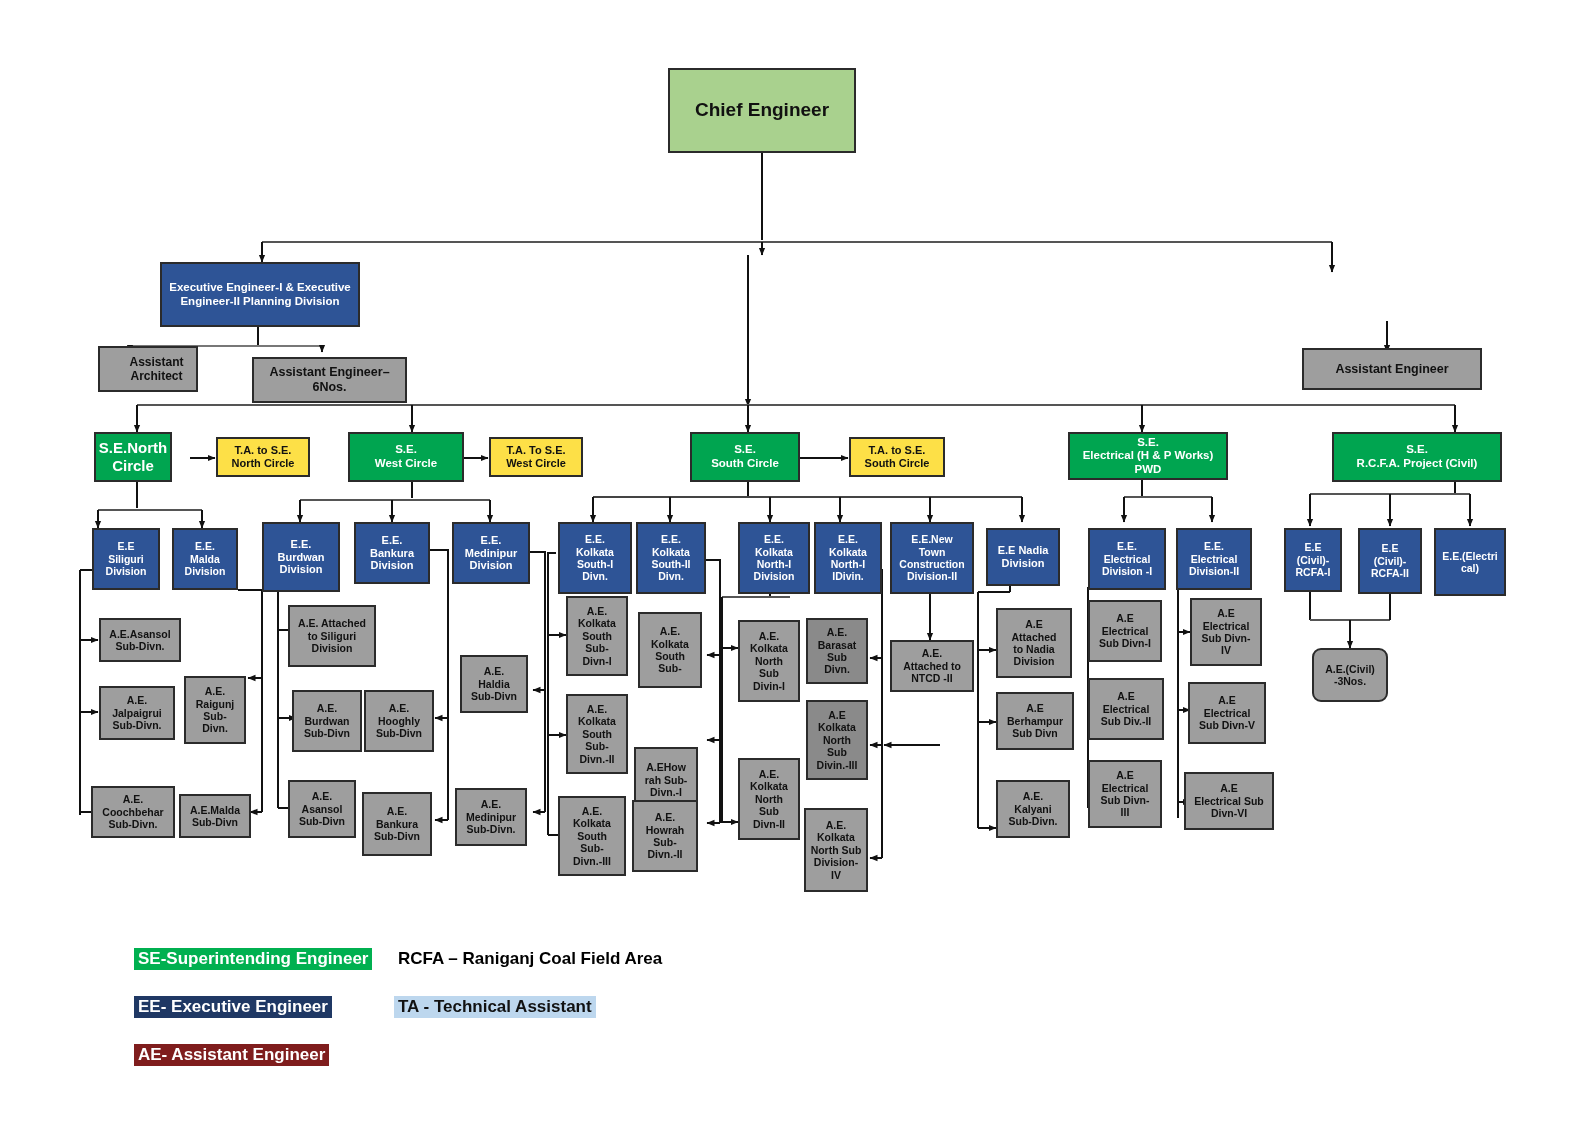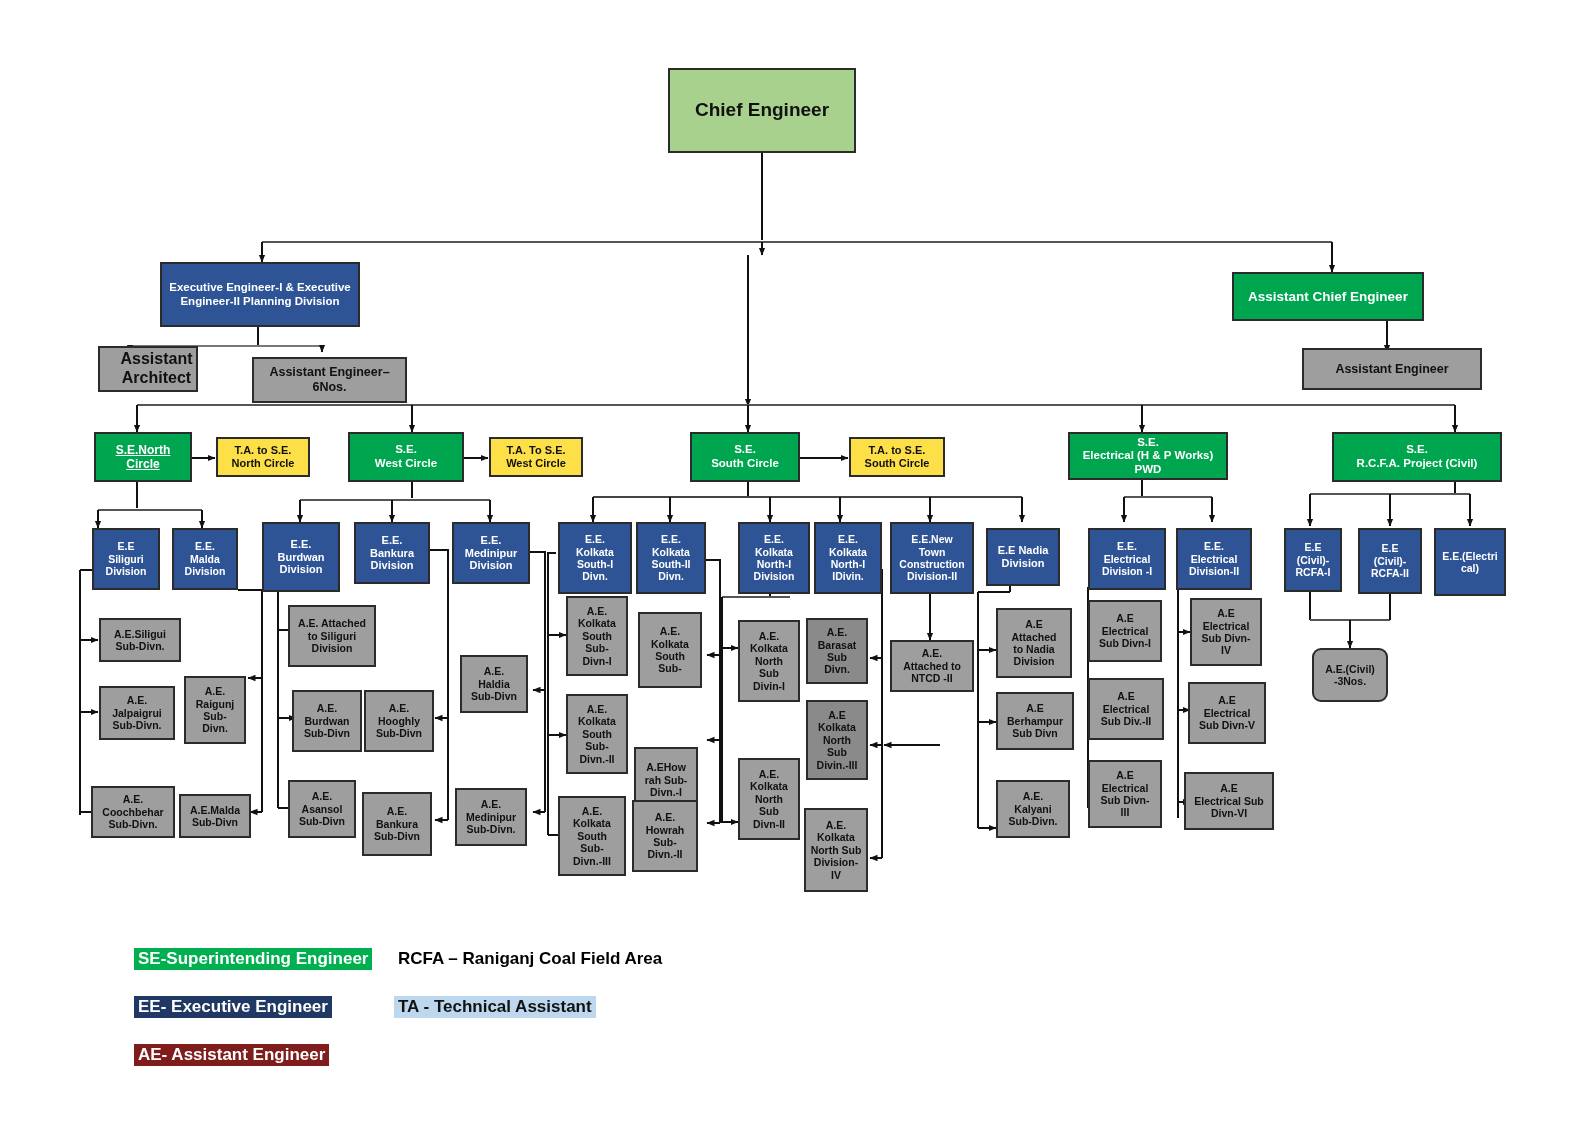--- a/index.html
+++ b/index.html
@@ -181,31 +181,30 @@
       <path d="M1390,620 L1390,592"></path>
       <path d="M1350,620 L1350,648" marker-end="url(#ah)"></path>
 
     </g>
   </svg>
 
   <div class="node green-light" style="left:668px; top:68px; width:188px; height:85px; font-size:19px;">Chief Engineer</div>
 
   <div class="node blue" style="left:160px; top:262px; width:200px; height:65px; font-size:11.5px;">Executive Engineer-I &amp; Executive Engineer-II   Planning Division</div>
 
-  <div class="node green" style="left:1232px; top:272px; width:192px; height:49px; font-size:13.5px;">Assistant Chief Engineer</div>
-
-  <div class="node grey" style="left:98px; top:346px; width:100px; height:46px; font-size:16px;padding-left:20px;">Assistant
+
+  <div class="node grey" style="left:98px; top:346px; width:100px; height:46px; font-size:12px;padding-left:20px;">Assistant
 Architect</div>
 
   <div class="node grey" style="left:252px; top:348px; width:155px; height:46px; font-size:12.5px;margin-top:9px;">Assistant Engineer–
 6Nos.</div>
 
   <div class="node grey" style="left:1302px; top:348px; width:180px; height:42px; font-size:12.5px;">Assistant Engineer</div>
 
-  <div class="node green" style="left:94px; top:432px; width:98px; height:50px; font-size:12px;text-decoration:underline;">S.E.North
+  <div class="node green" style="left:94px; top:432px; width:78px; height:50px; font-size:15px;">S.E.North
 Circle</div>
   <div class="node blue-light" style="left:216px; top:437px; width:94px; height:40px; font-size:11px;">T.A. to S.E.
 North Circle</div>
 
   <div class="node green" style="left:348px; top:432px; width:116px; height:50px; font-size:11.5px;">S.E.
 West Circle</div>
   <div class="node blue-light" style="left:489px; top:437px; width:94px; height:40px; font-size:11px;">T.A. To S.E.
 West Circle</div>
 
   <div class="node green" style="left:690px; top:432px; width:110px; height:50px; font-size:11.5px;">S.E.
@@ -269,21 +268,21 @@
 
   <div class="node blue" style="left:1284px; top:528px; width:58px; height:64px; font-size:10.5px;">E.E
 (Civil)-
 RCFA-I</div>
   <div class="node blue" style="left:1358px; top:528px; width:64px; height:66px; font-size:10.5px;">E.E
 (Civil)-
 RCFA-II</div>
   <div class="node blue" style="left:1434px; top:528px; width:72px; height:68px; font-size:10.5px;">E.E.(Electri
 cal)</div>
 
-  <div class="node grey" style="left:99px; top:618px; width:82px; height:44px; font-size:10.5px;">A.E.Siligui
+  <div class="node grey" style="left:99px; top:618px; width:82px; height:44px; font-size:10.5px;">A.E.Asansol
 Sub-Divn.</div>
   <div class="node grey" style="left:99px; top:686px; width:76px; height:54px; font-size:10.5px;">A.E.
 Jalpaigrui
 Sub-Divn.</div>
   <div class="node grey" style="left:184px; top:676px; width:62px; height:68px; font-size:10.5px;">A.E.
 Raigunj
 Sub-
 Divn.</div>
   <div class="node grey" style="left:91px; top:786px; width:84px; height:52px; font-size:10.5px;">A.E.
 Coochbehar

